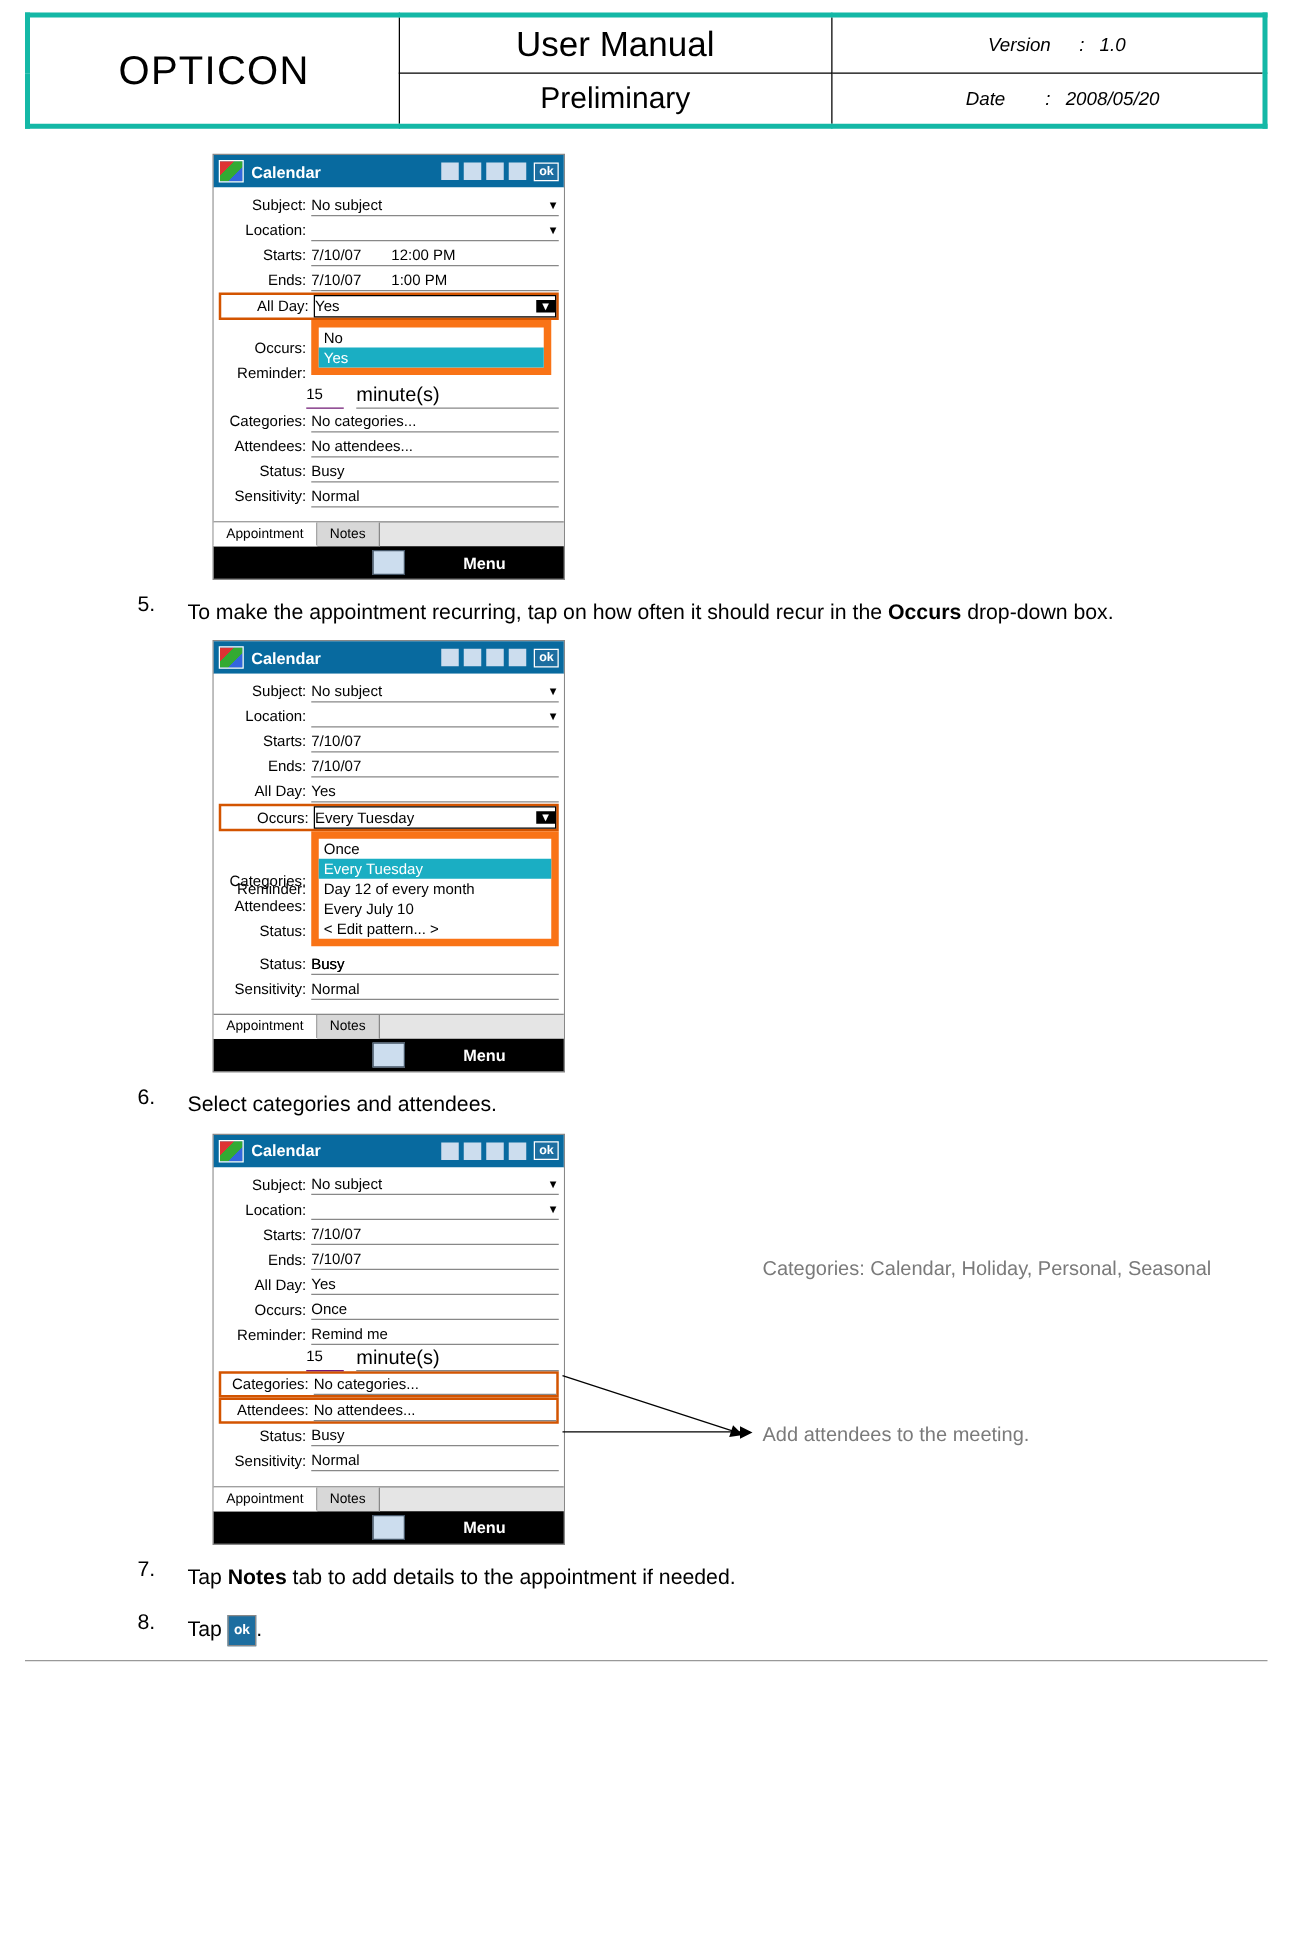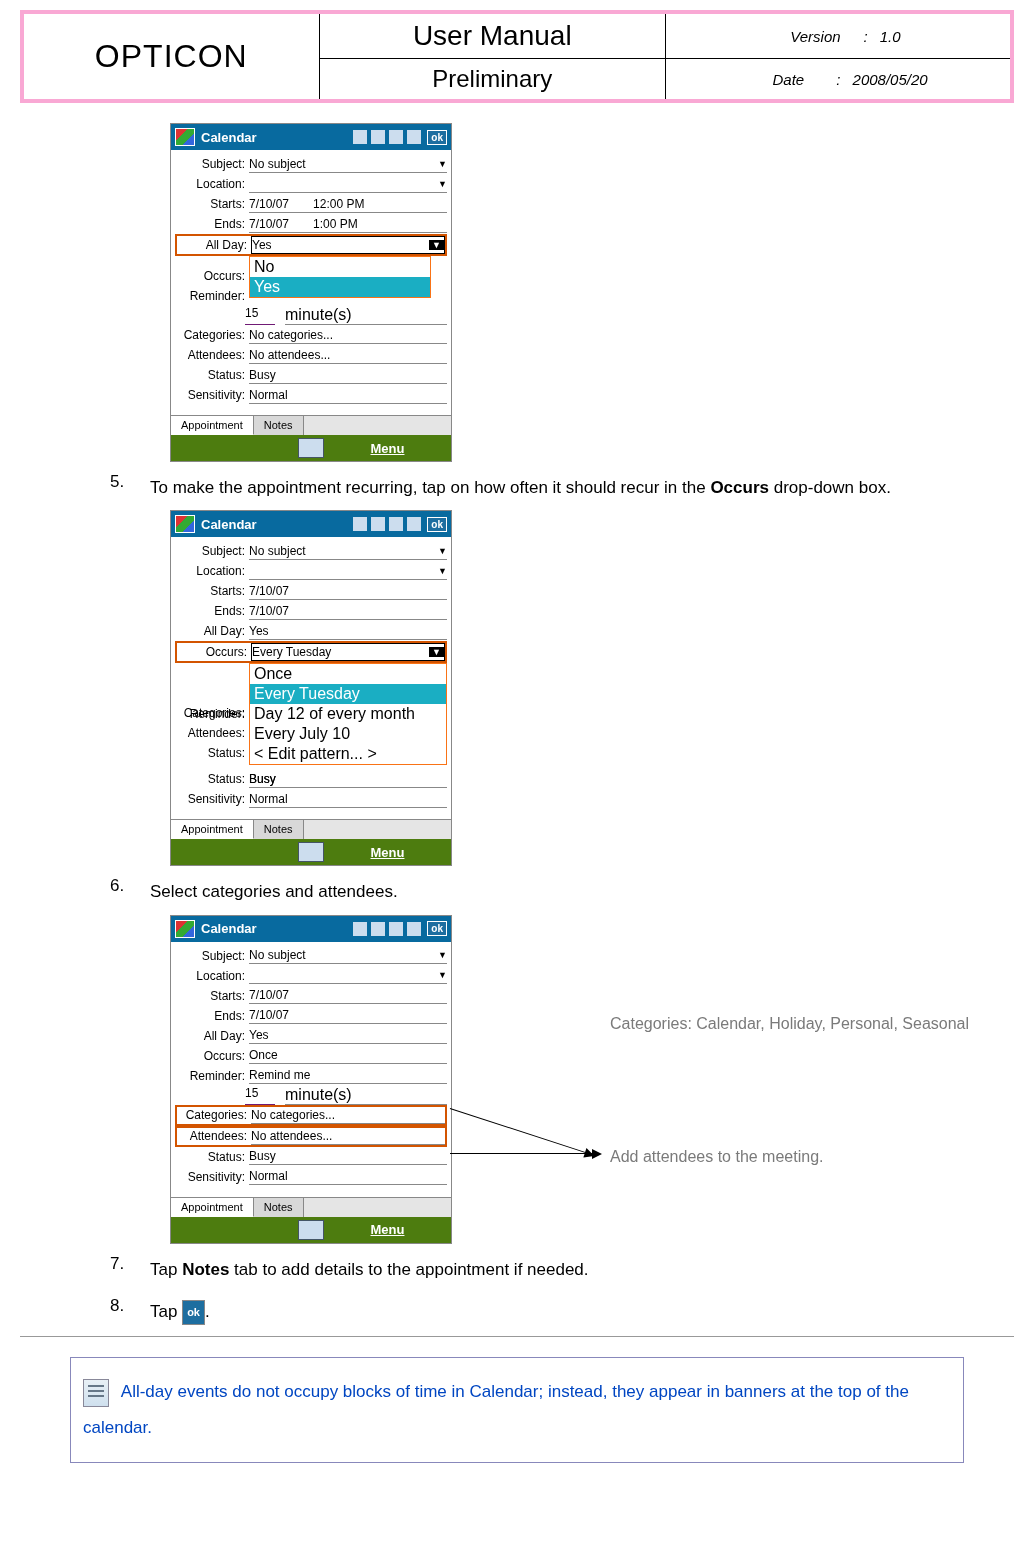--- a/index.html
+++ b/index.html
@@ -11,21 +11,21 @@
     width: 1034px;
   }
   .page {
     width: 1034px;
     box-sizing: border-box;
     padding: 10px 20px 20px 20px;
   }
   .header-table {
     width: 100%;
     border-collapse: collapse;
-    border: 4px solid #f9a8d4;
+    border: 4px solid #14b8a6;
   }
   .header-table td {
     border: 1px solid #000;
     padding: 6px 10px;
     text-align: center;
     font-family: Verdana, Arial, sans-serif;
   }
   .brand-cell {
     font-size: 32px;
     font-weight: normal;
@@ -118,24 +118,24 @@
   .drop-arrow {
     font-size: 9px;
     margin-left: auto;
     color: #000;
   }
   .highlight-box {
     border: 2px solid #d35400;
     box-sizing: border-box;
   }
   .dd-open {
-    border: 1px solid #f97316;
+    border: 6px solid #f97316;
     margin-left: 70px;
     width: 170px;
-    font-size: 16px;
+    font-size: 12px;
   }
   .dd-open div { padding: 1px 4px; }
   .dd-sel {
     background: #1aaec3;
     color: #fff;
   }
   .phone-tabbar {
     display: flex;
     border-top: 1px solid #888;
     background: #e5e5e5;
@@ -144,26 +144,25 @@
     padding: 3px 10px;
     font-size: 11px;
     border-right: 1px solid #888;
     background: #d8d8d8;
   }
   .phone-tabbar .tab.active {
     background: #fff;
     border-bottom: 1px solid #fff;
   }
   .phone-bottom {
-    background: #4d7c0f;
+    background: #000000;
     display: flex;
     align-items: center;
     height: 26px;
     color: #fff;
-    text-decoration: underline;
   }
   .phone-bottom .left { flex: 1; text-align: center; }
   .phone-bottom .mid-icon {
     width: 24px; height: 18px;
     background: #cde;
     border: 1px solid #456;
     margin: 0 auto;
   }
   .phone-bottom .right {
     flex: 1;
@@ -566,18 +565,14 @@
       <span class="num">8.</span>
       <span class="text">
         <span>Tap </span><span class="ok-inline">ok</span><span>.</span>
       </span>
     </div>
 
   </div>
 
   <hr class="hr-line">
 
-  <div class="note-box">
-    <span class="note-icon"></span>
-    <span>All-day events do not occupy blocks of time in Calendar; instead, they appear in banners at the top of the calendar.</span>
-  </div>
 
 </div>
 
 </body></html>

